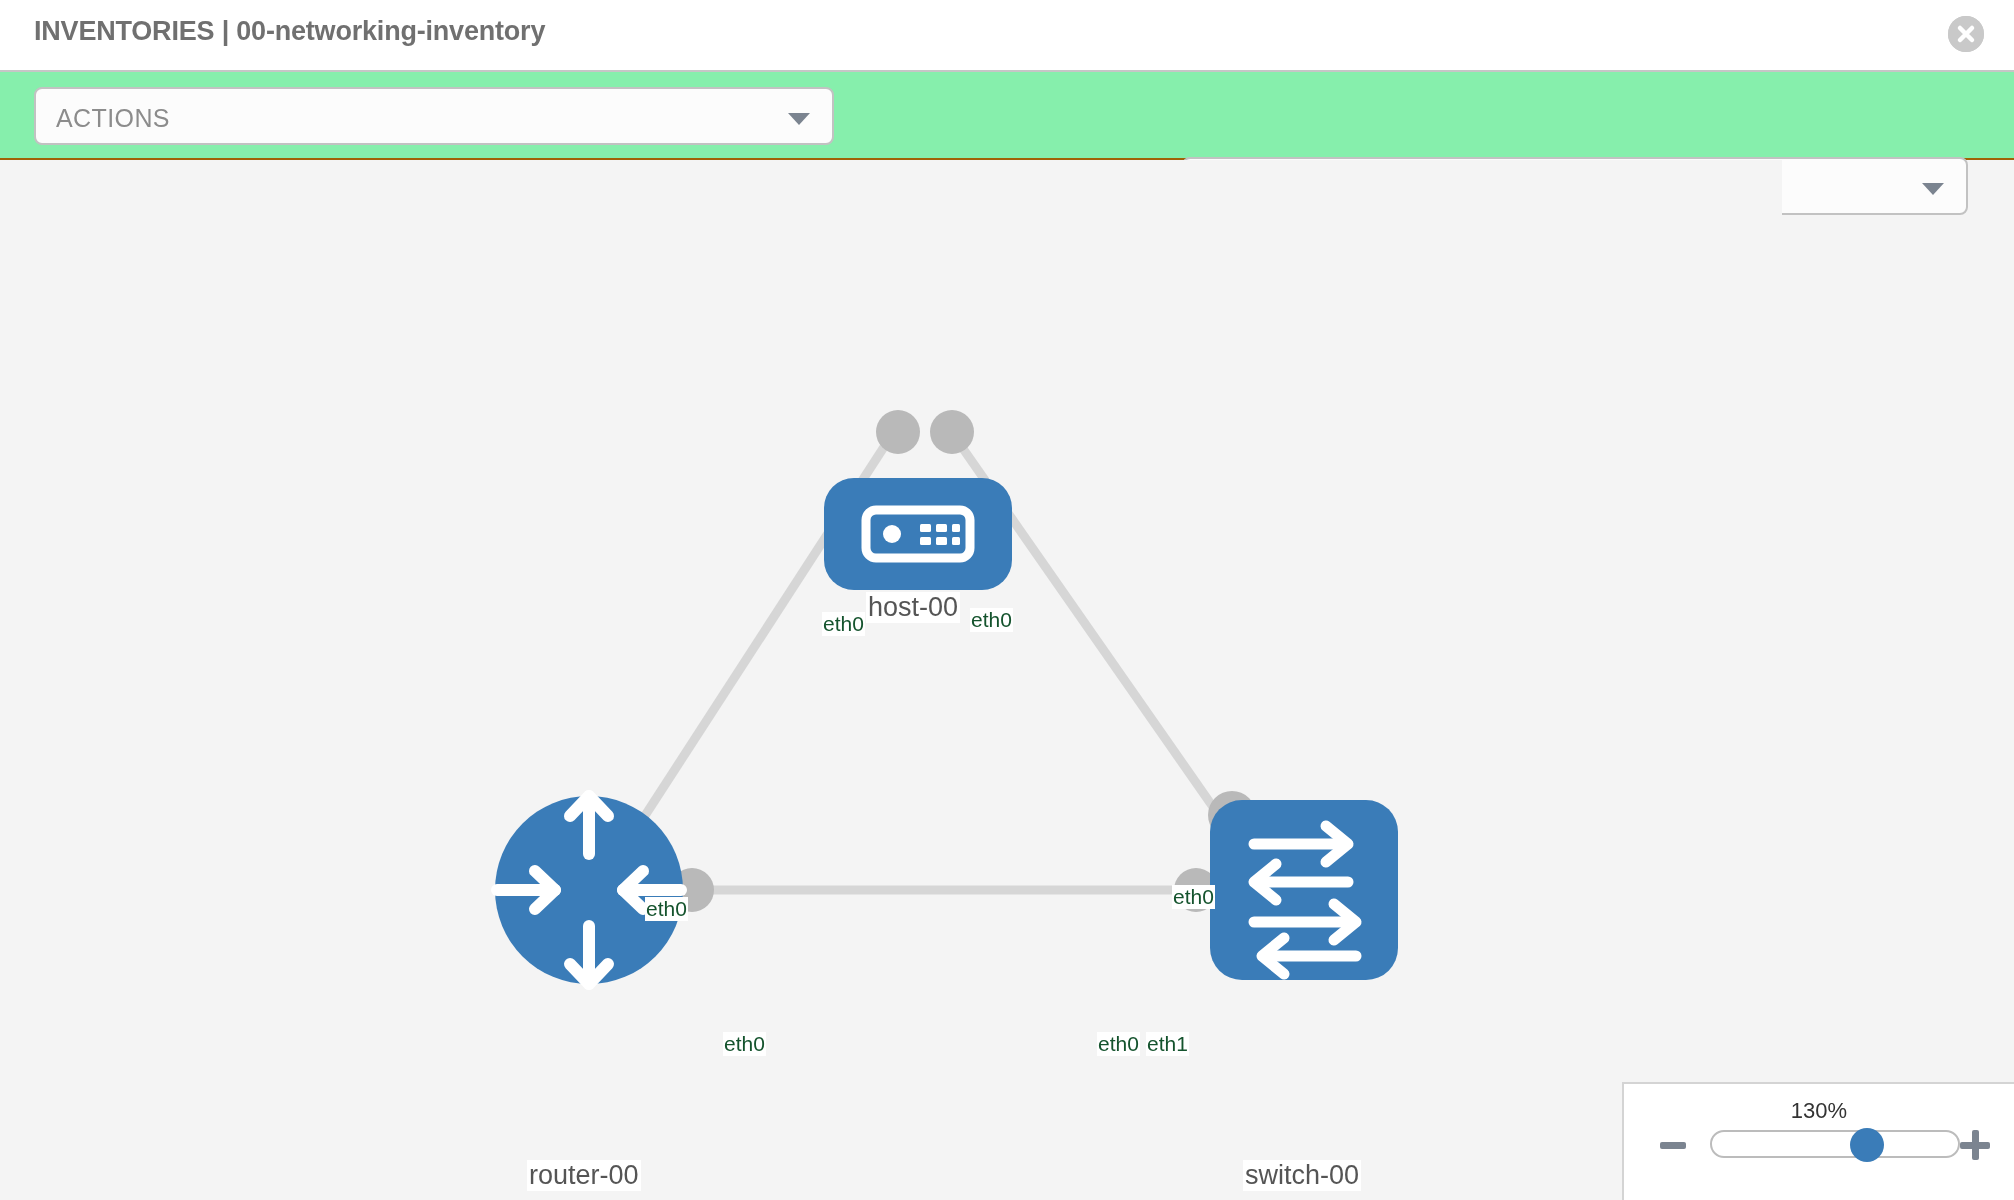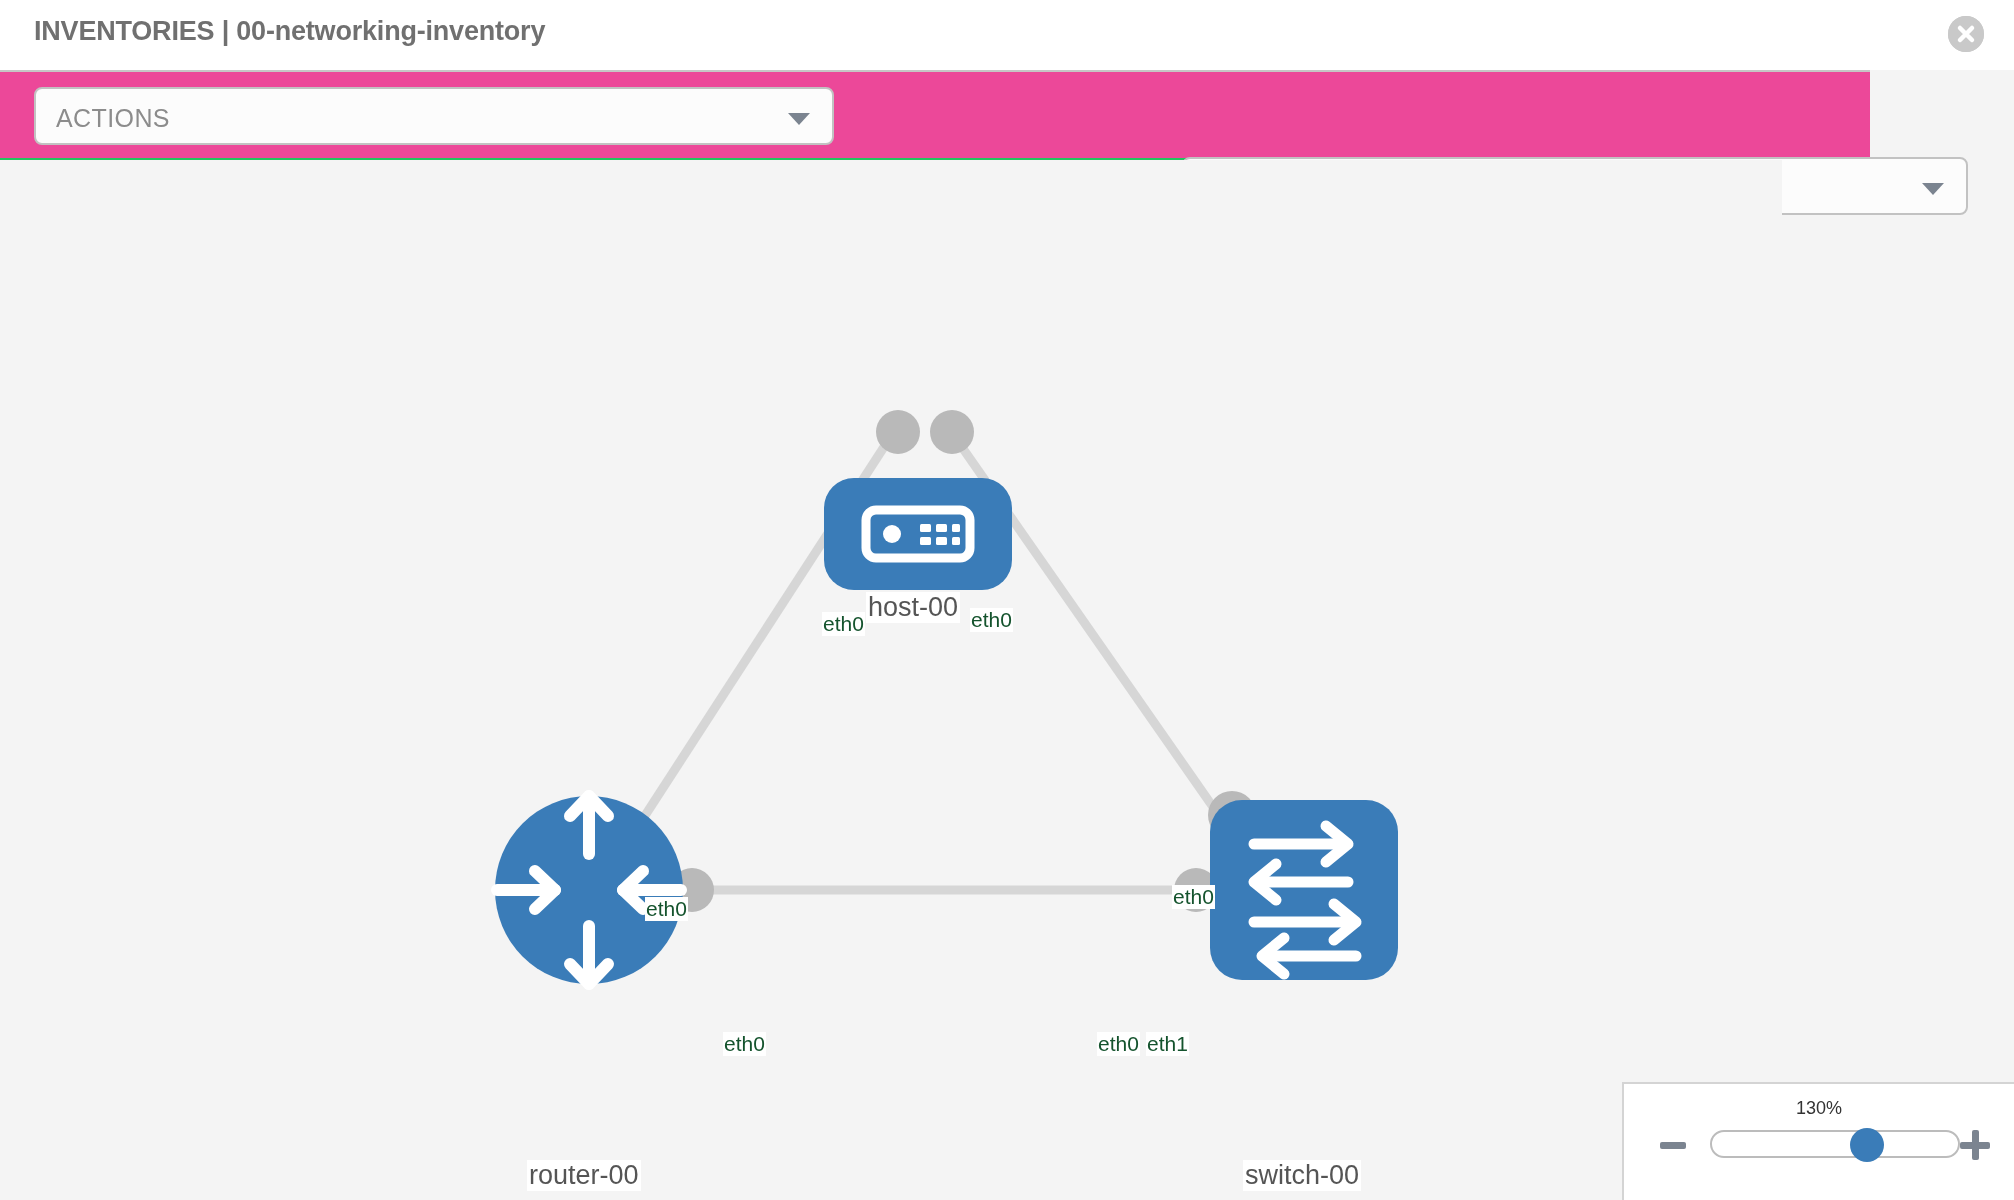--- a/index.html
+++ b/index.html
@@ -23,24 +23,24 @@
   }
   .close-btn {
     position: absolute; right: 30px; top: 16px;
     width: 36px; height: 36px; border-radius: 50%;
     background: #c9c9c9; cursor: pointer;
   }
   .close-btn svg { display: block; }
 
   
   .toolbar {
-    position: absolute; left: 0; top: 70px; width: 1870px; height: 90px;
-    background: #ec4899;
+    position: absolute; left: 0; top: 70px; width: 2014px; height: 90px;
+    background: #86efac;
     border-top: 2px solid #c6c6c6;
-    border-bottom: 2px solid #22c55e;
+    border-bottom: 2px solid #a16207;
   }
   .actions-select {
     position: absolute; left: 34px; top: 15px;
     width: 800px; height: 58px;
     background: #fcfcfc;
     border: 2px solid #c2c2c2; border-radius: 8px;
     cursor: pointer;
   }
   .actions-label {
     position: absolute; left: 20px; top: 15px;
@@ -98,21 +98,21 @@
   
   .zoom-panel {
     position: absolute; left: 1622px; top: 1082px;
     width: 392px; height: 118px;
     background: #ffffff;
     border: 2px solid #d4d4d4;
     border-right: none; border-bottom: none;
   }
   .zoom-value {
     position: absolute; left: 0; top: 14px; width: 100%;
-    text-align: center; font-size: 18px; color: #333333;
+    text-align: center; font-size: 22px; color: #333333;
   }
   .zoom-minus {
     position: absolute; left: 36px; top: 58px;
     width: 26px; height: 7px; background: #7b8490; border-radius: 2px;
     cursor: pointer;
   }
   .zoom-plus {
     position: absolute; right: 24px; top: 46px;
     width: 30px; height: 30px; cursor: pointer;
   }

